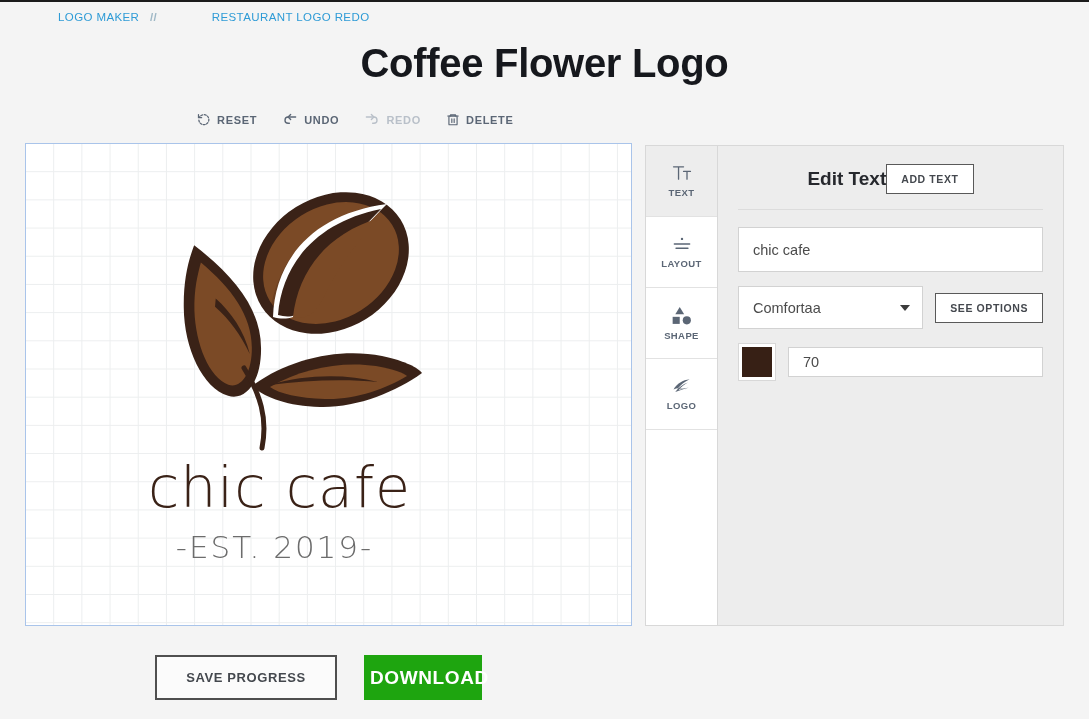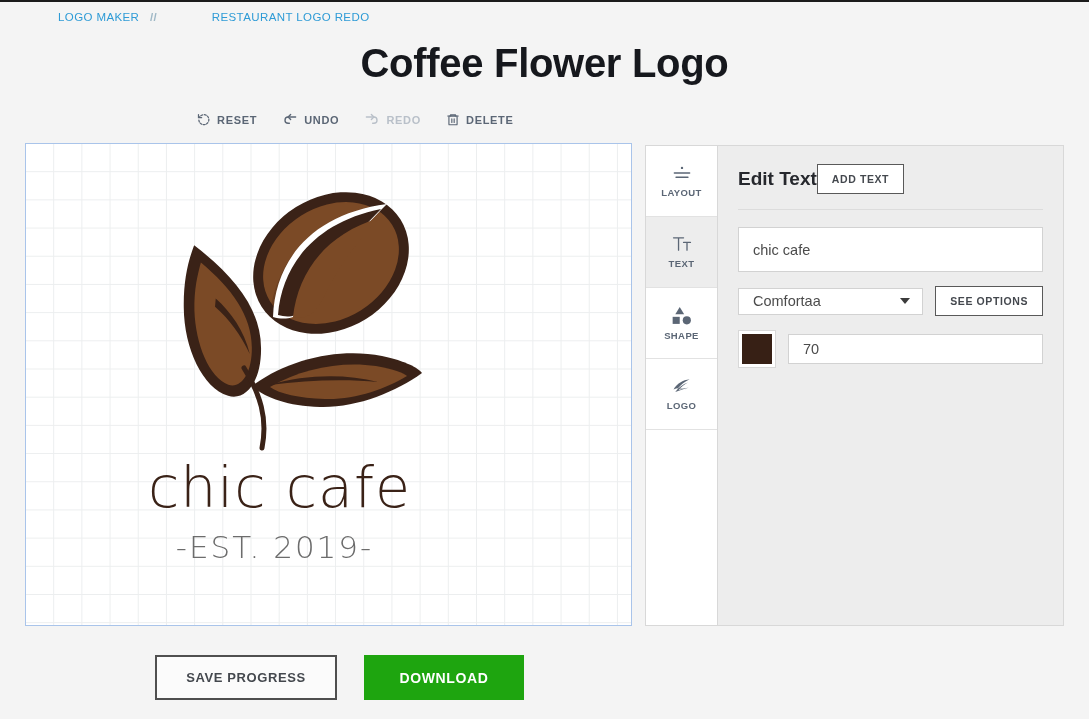--- a/index.html
+++ b/index.html
@@ -97,40 +97,40 @@
   .tab.active { background: #ededed; }
   .tab .tlabel {
     font-size: 9.5px; font-weight: bold; color: #5b6675; letter-spacing: .4px;
   }
   .tab svg { display: block; }
 
   .panel {
     flex: 1; background: #ededed; padding: 18px 20px 0 20px; position: relative;
   }
   .panel-head {
-    display: flex; align-items: center; justify-content: flex-start;
+    display: flex; align-items: center; justify-content: center;
     padding-bottom: 15px;
   }
   .panel-title { font-size: 19px; font-weight: bold; color: #26282d; }
   .btn-outline {
     background: #ffffff; border: 1.5px solid #595959;
     font-size: 10.5px; font-weight: bold; color: #44484e;
     letter-spacing: .6px; padding: 8px 14px; cursor: pointer;
   }
   .divider { height: 1px; background: #dcdcdc; margin-bottom: 17px; }
 
   .row { display: flex; align-items: center; gap: 12px; margin-bottom: 14px; }
   .txt-input {
     width: 100%; height: 45px;
     background: #ffffff; border: 1px solid #d2d2d2;
     padding: 0 14px; font-size: 14.5px; color: #4b4b4b;
     font-family: "Liberation Sans", sans-serif;
   }
   .select-box {
-    flex: 1; height: 27px; background: #ffffff; border: 1px solid #d2d2d2;
+    flex: 1; height: 43px; background: #ffffff; border: 1px solid #d2d2d2;
     display: flex; align-items: center; justify-content: space-between;
     padding: 0 12px 0 14px; font-size: 14.5px; color: #4b4b4b; cursor: pointer;
   }
   .caret {
     width: 0; height: 0;
     border-left: 5px solid transparent; border-right: 5px solid transparent;
     border-top: 6px solid #3b3b3b;
   }
   .swatch {
     width: 38px; height: 38px; background: #ffffff;
@@ -147,23 +147,23 @@
   .footer {
     position: absolute; left: 155px; top: 655px;
     display: flex; align-items: center; gap: 27px;
   }
   .btn-save {
     width: 182px; height: 45px; background: #fbfbfb;
     border: 2px solid #4f4f4f; color: #44484e;
     font-size: 13px; font-weight: bold; letter-spacing: .6px; cursor: pointer;
   }
   .btn-download {
-    width: 160px; height: 45px; background: #1ea50f;
+    width: 118px; height: 45px; background: #1ea50f;
     border: none; color: #ffffff;
-    font-size: 14px; font-weight: bold; letter-spacing: .6px; cursor: pointer;
+    font-size: 19px; font-weight: bold; letter-spacing: .6px; cursor: pointer;
   }
 </style>
 </head>
 <body>
 
 <div class="topline"></div>
 
 <div class="breadcrumb">
   <a href="#">LOGO MAKER</a>
   <span class="sep">//</span>
@@ -241,37 +241,37 @@
       </g>
     </svg>
   </div>
   <div class="logo-name">chic cafe</div>
   <div class="logo-est">-EST. 2019-</div>
 </div>
 
 <div class="editor">
 
   <div class="tabstrip">
+    <div class="tab active">
+      <span>
+        <svg width="20" height="18" viewBox="0 0 26 22" fill="none" stroke="#5b6675" stroke-width="1.7" stroke-linecap="round">
+          <path d="M2 3h13M8.5 3v16"></path>
+          <path d="M15 9h9M19.5 9v10"></path>
+        </svg>
+      </span>
+      <span class="tlabel">TEXT</span>
+    </div>
     <div class="tab">
       <span>
         <svg width="22" height="18" viewBox="0 0 26 20" fill="none" stroke="#5b6675" stroke-width="1.8" stroke-linecap="round">
           <circle cx="13" cy="4" r="1.4" fill="#5b6675" stroke="none"></circle>
           <path d="M4 10h18M6 15h14"></path>
         </svg>
       </span>
       <span class="tlabel">LAYOUT</span>
-    </div>
-    <div class="tab active">
-      <span>
-        <svg width="20" height="18" viewBox="0 0 26 22" fill="none" stroke="#5b6675" stroke-width="1.7" stroke-linecap="round">
-          <path d="M2 3h13M8.5 3v16"></path>
-          <path d="M15 9h9M19.5 9v10"></path>
-        </svg>
-      </span>
-      <span class="tlabel">TEXT</span>
     </div>
     <div class="tab">
       <span>
         <svg width="23" height="19" viewBox="0 0 26 21" fill="#5b6675">
           <polygon points="11,1 16,9 6,9"></polygon>
           <rect x="3" y="12" width="8" height="8"></rect>
           <circle cx="19" cy="16" r="4.6"></circle>
         </svg>
       </span>
       <span class="tlabel">SHAPE</span>

